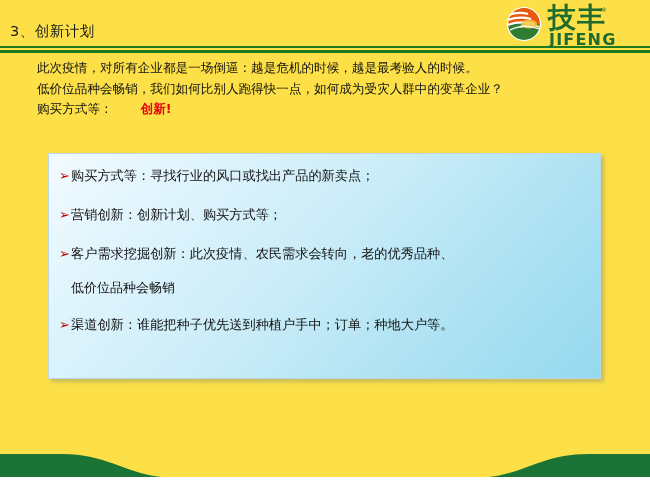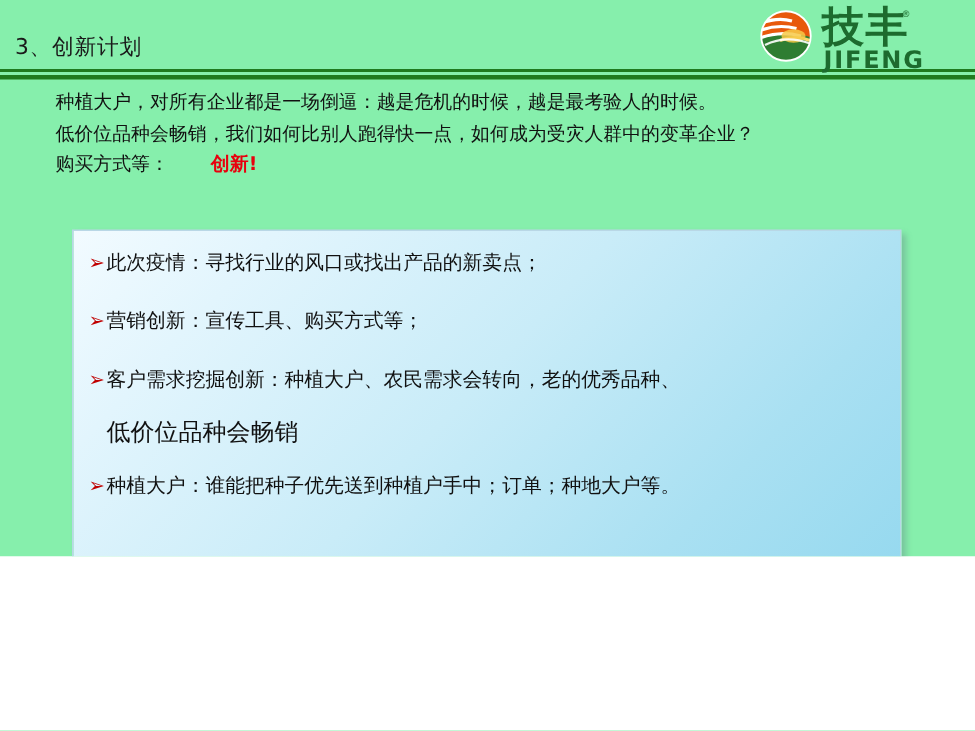--- a/index.html
+++ b/index.html
@@ -6,22 +6,22 @@
     margin: 0;
     padding: 0;
     background: #ffffff;
   }
   body {
     font-family: "DejaVu Sans", "Liberation Sans", sans-serif;
   }
   #slide {
     position: relative;
     width: 650px;
-    height: 371px;
-    background: #86efac;
+    height: 477px;
+    background: #fde047;
     overflow: hidden;
   }
 
   
   #header {
     position: absolute;
     left: 0; top: 0;
     width: 650px;
     height: 54px;
   }
@@ -157,21 +157,21 @@
     width: 12px;
     margin-right: 0px;
   }
   .bullet-text {
     flex: 1 1 auto;
   }
   .bullet-cont {
     margin-left: 0px;
     margin-top: -4px;
     margin-bottom: 18px;
-    font-size: 16px;
+    font-size: 13px;
     line-height: 19px;
     color: #111111;
     padding-left: 12px;
   }
 
   
   #footer {
     position: absolute;
     left: 0;
     top: 440px;
@@ -219,49 +219,49 @@
       </div>
       <div id="logo-wordmark">
         <span id="logo-cn">技丰</span>
         <span id="logo-reg">®</span>
         <span id="logo-en">JIFENG</span>
       </div>
     </div>
   </div>
 
   <div id="intro">
-    <div>种植大户，对所有企业都是一场倒逼：越是危机的时候，越是最考验人的时候。</div>
+    <div>此次疫情，对所有企业都是一场倒逼：越是危机的时候，越是最考验人的时候。</div>
     <div>低价位品种会畅销，我们如何比别人跑得快一点，如何成为受灾人群中的变革企业？</div>
     <div>
       <span>购买方式等：</span><span class="hl">创新!</span>
     </div>
   </div>
 
   <div id="content-box">
     <div class="bullet-list">
 
       <div class="bullet-row">
         <span class="bullet-marker">➢</span>
-        <span class="bullet-text">此次疫情：寻找行业的风口或找出产品的新卖点；</span>
+        <span class="bullet-text">购买方式等：寻找行业的风口或找出产品的新卖点；</span>
       </div>
 
       <div class="bullet-row">
         <span class="bullet-marker">➢</span>
-        <span class="bullet-text">营销创新：宣传工具、购买方式等；</span>
+        <span class="bullet-text">营销创新：创新计划、购买方式等；</span>
       </div>
 
       <div class="bullet-row tight">
         <span class="bullet-marker">➢</span>
-        <span class="bullet-text">客户需求挖掘创新：种植大户、农民需求会转向，老的优秀品种、</span>
+        <span class="bullet-text">客户需求挖掘创新：此次疫情、农民需求会转向，老的优秀品种、</span>
       </div>
       <div class="bullet-cont">低价位品种会畅销</div>
 
       <div class="bullet-row">
         <span class="bullet-marker">➢</span>
-        <span class="bullet-text">种植大户：谁能把种子优先送到种植户手中；订单；种地大户等。</span>
+        <span class="bullet-text">渠道创新：谁能把种子优先送到种植户手中；订单；种地大户等。</span>
       </div>
 
     </div>
   </div>
 
   <div id="footer">
     <svg id="footer-svg" viewBox="0 0 650 47" preserveAspectRatio="none" aria-hidden="true">
       <path d="M 0 14
                L 62 14
                C 112 14 128 38 178 38

